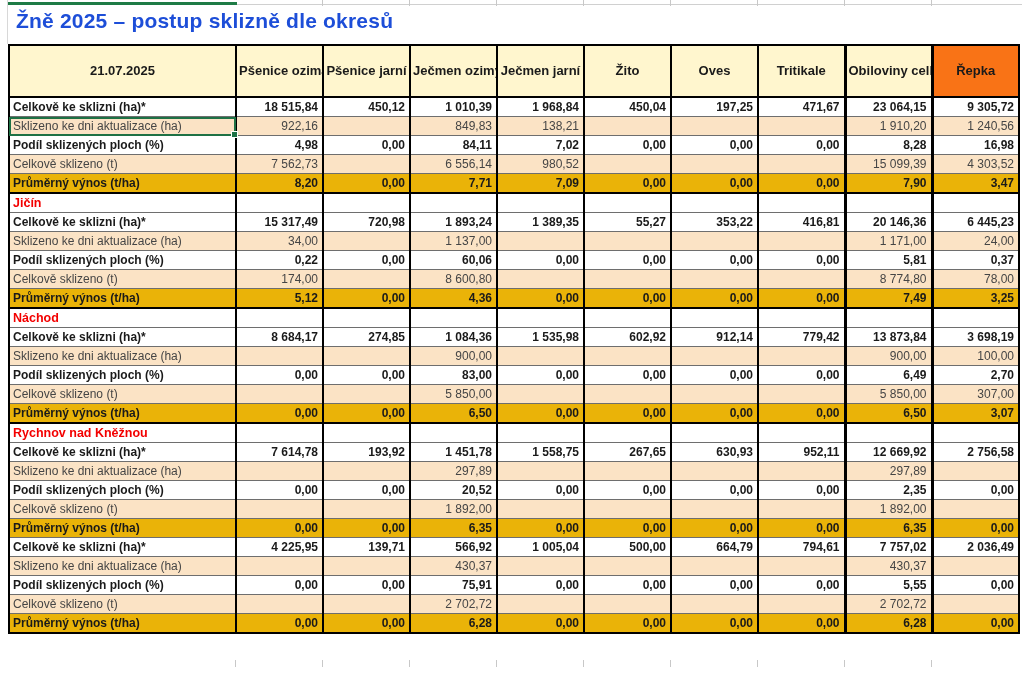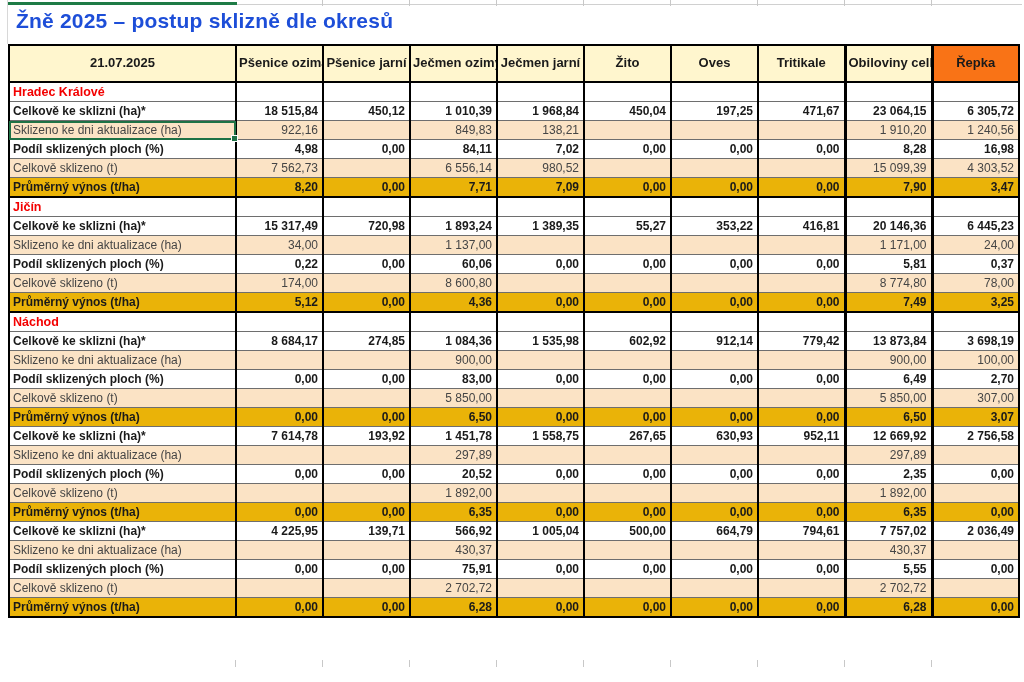--- a/index.html
+++ b/index.html
@@ -18,21 +18,21 @@
     position:absolute;top:9px;left:16px;width:1010px;
     font-size:21px;font-weight:bold;color:#1d4ed8;letter-spacing:0.2px;
   }
   table{
     position:absolute;top:44px;left:8px;width:1010px;
     border-collapse:collapse;table-layout:fixed;
     border:2px solid #000;
   }
   th,td{overflow:hidden;white-space:nowrap;box-sizing:border-box;}
   thead th{
-    height:37px;background:#fff6ce;color:#1a1a1a;
+    height:52px;background:#fff6ce;color:#1a1a1a;
     font-size:13px;font-weight:bold;text-align:center;line-height:1.12;
     border-left:2px solid #000;border-bottom:2px solid #000;padding:0 2px;
   }
   thead th.first{border-left:none;}
   thead th.sep-obil,td.sep-obil{border-left:3px solid #000;}
   thead th.sep-repka,td.sep-repka{border-left:3px solid #000;}
   thead th.repka-head{background:#f97316;}
   td{
     height:18.5px;font-size:12px;line-height:18px;color:#1a1a1a;
     border-left:2px solid #000;border-top:1px solid #6e6e6e;
@@ -83,43 +83,31 @@
         <th>Ječmen ozimý</th>
         <th>Ječmen jarní</th>
         <th>Žito</th>
         <th>Oves</th>
         <th>Tritikale</th>
         <th class="sep-obil">Obiloviny celkem</th>
         <th class="sep-repka repka-head">Řepka</th>
       </tr>
   </thead>
   <tbody id="tbody">
-      <tr class="district-row">
-        <td class="label district-name first">Hradec Králové</td>
-        <td class="num"></td>
-        <td class="num"></td>
-        <td class="num"></td>
-        <td class="num"></td>
-        <td class="num"></td>
-        <td class="num"></td>
-        <td class="num"></td>
-        <td class="num sep-obil"></td>
-        <td class="num sep-repka"></td>
-      </tr>
       <tr class="row-white">
         <td class="label first">Celkově ke sklizni (ha)*</td>
         <td class="num">18 515,84</td>
         <td class="num">450,12</td>
         <td class="num">1 010,39</td>
         <td class="num">1 968,84</td>
         <td class="num">450,04</td>
         <td class="num">197,25</td>
         <td class="num">471,67</td>
         <td class="num sep-obil">23 064,15</td>
-        <td class="num sep-repka">6 305,72</td>
+        <td class="num sep-repka">9 305,72</td>
       </tr>
       <tr class="row-tan">
         <td class="label first selected-cell">Sklizeno ke dni aktualizace (ha)</td>
         <td class="num">922,16</td>
         <td class="num"></td>
         <td class="num">849,83</td>
         <td class="num">138,21</td>
         <td class="num"></td>
         <td class="num"></td>
         <td class="num"></td>
@@ -298,20 +286,32 @@
         <td class="label first">Průměrný výnos (t/ha)</td>
         <td class="num">0,00</td>
         <td class="num">0,00</td>
         <td class="num">6,50</td>
         <td class="num">0,00</td>
         <td class="num">0,00</td>
         <td class="num">0,00</td>
         <td class="num">0,00</td>
         <td class="num sep-obil">6,50</td>
         <td class="num sep-repka">3,07</td>
+      </tr>
+      <tr class="district-row">
+        <td class="label district-name first">Rychnov nad Kněžnou</td>
+        <td class="num"></td>
+        <td class="num"></td>
+        <td class="num"></td>
+        <td class="num"></td>
+        <td class="num"></td>
+        <td class="num"></td>
+        <td class="num"></td>
+        <td class="num sep-obil"></td>
+        <td class="num sep-repka"></td>
       </tr>
       <tr class="row-white">
         <td class="label first">Celkově ke sklizni (ha)*</td>
         <td class="num">7 614,78</td>
         <td class="num">193,92</td>
         <td class="num">1 451,78</td>
         <td class="num">1 558,75</td>
         <td class="num">267,65</td>
         <td class="num">630,93</td>
         <td class="num">952,11</td>

